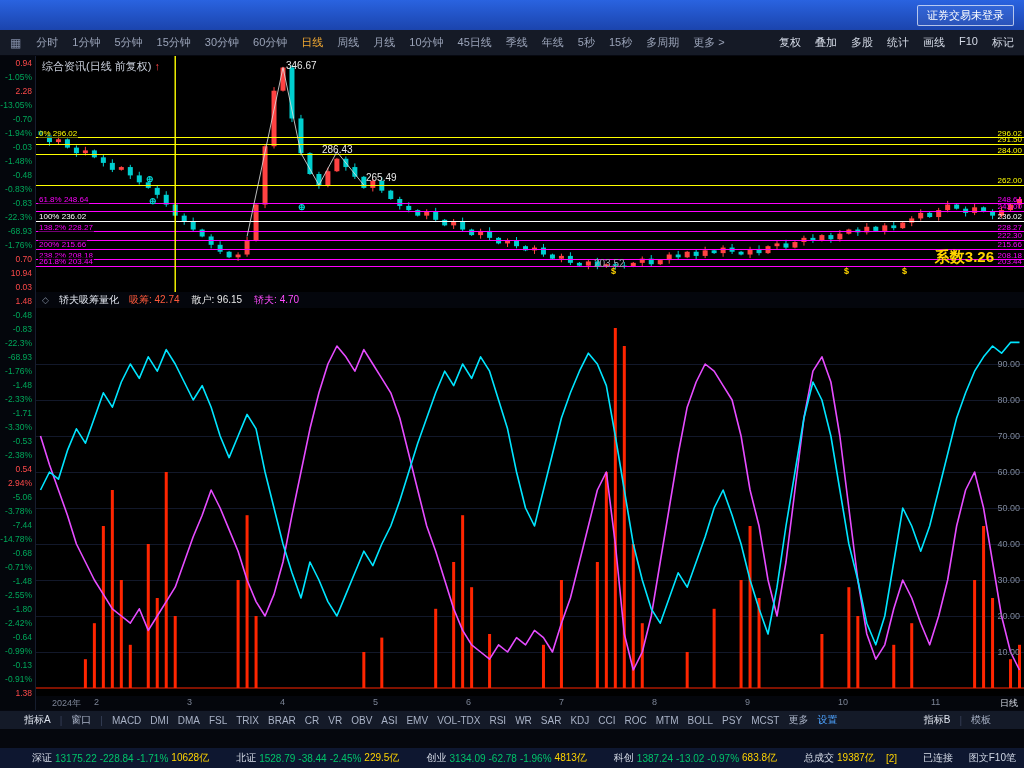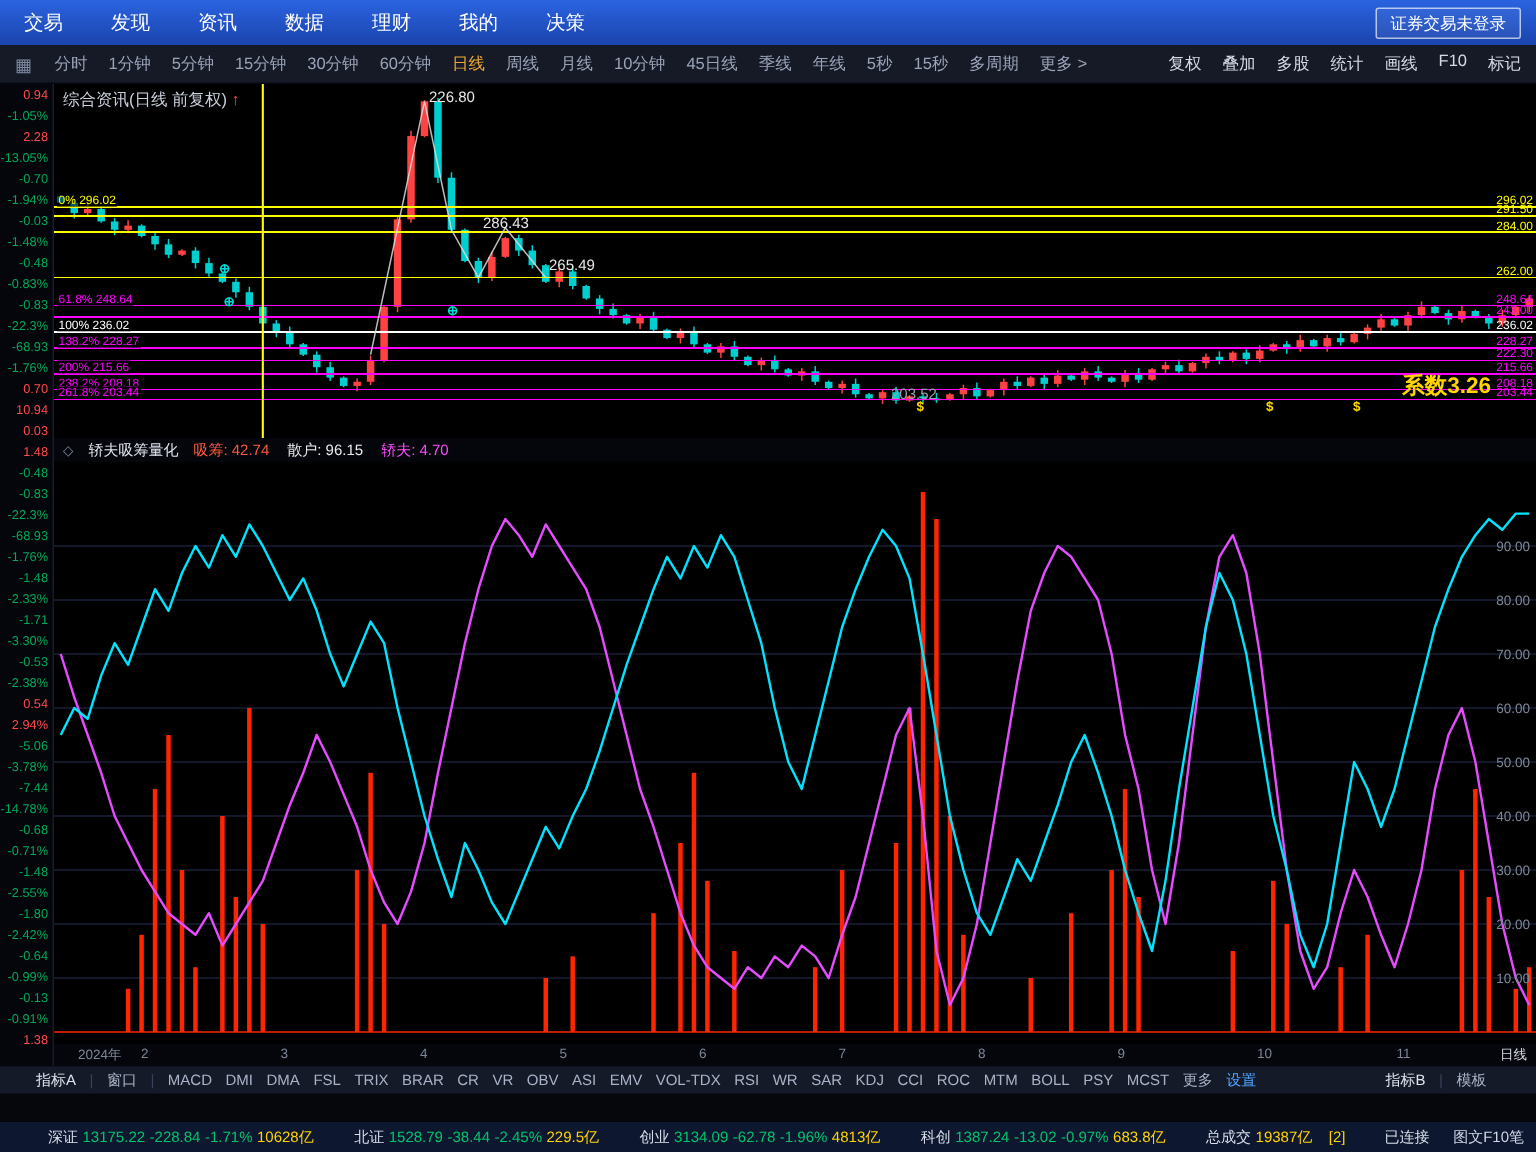--- a/index.html
+++ b/index.html
@@ -81,29 +81,20 @@
   .st-badge{color:#ffd400;margin:0 2px 0 8px;}
   #status-right{margin-left:auto;display:flex;}
   .st-r{color:#cfd6e4;}
 </style>
 </head>
 <body>
 
 <div id="screen">
 
   <div id="menubar">
-    <div id="menu-items" style="display:flex;align-items:center;">
-        <span class="menu-item">交易</span>
-        <span class="menu-item">发现</span>
-        <span class="menu-item">资讯</span>
-        <span class="menu-item">数据</span>
-        <span class="menu-item">理财</span>
-        <span class="menu-item">我的</span>
-        <span class="menu-item">决策</span>
-      </div>
     <div id="login-box">证券交易未登录</div>
   </div>
 
   <div id="toolbar">
     <span id="layout-icon">▦</span>
     <div id="periods" style="display:flex;align-items:center;">
         <span class="period">分时</span>
         <span class="period">1分钟</span>
         <span class="period">5分钟</span>
         <span class="period">15分钟</span>
@@ -437,21 +428,21 @@
         <span class="fib-right" style="right: 2px; top: 156.172px; color: rgb(255, 255, 255);">236.02</span>
         <span class="fib-label" style="left: 2px; top: 166.931px; color: rgb(255, 0, 255);">138.2% 228.27</span>
         <span class="fib-right" style="right: 2px; top: 166.931px; color: rgb(255, 0, 255);">228.27</span>
         <span class="fib-right" style="right: 2px; top: 175.219px; color: rgb(255, 0, 255);">222.30</span>
         <span class="fib-label" style="left: 2px; top: 184.437px; color: rgb(255, 0, 255);">200% 215.66</span>
         <span class="fib-right" style="right: 2px; top: 184.437px; color: rgb(255, 0, 255);">215.66</span>
         <span class="fib-label" style="left: 2px; top: 194.821px; color: rgb(255, 0, 255);">238.2% 208.18</span>
         <span class="fib-right" style="right: 2px; top: 194.821px; color: rgb(255, 0, 255);">208.18</span>
         <span class="fib-label" style="left: 2px; top: 201.401px; color: rgb(255, 0, 255);">261.8% 203.44</span>
         <span class="fib-right" style="right: 2px; top: 201.401px; color: rgb(255, 0, 255);">203.44</span>
-        <span class="annot" style="left: 250px; top: 4px; color: rgb(232, 232, 232);">226.80</span>
+        <span class="annot" style="left: 250px; top: 4px; color: rgb(232, 232, 232);">346.67</span>
         <span class="annot" style="left: 286px; top: 88px; color: rgb(232, 232, 232);">286.43</span>
         <span class="annot" style="left: 330px; top: 116px; color: rgb(232, 232, 232);">265.49</span>
         <span class="annot" style="left: 558px; top: 202px; color: rgb(154, 160, 173);">203.52</span>
         <span class="marker" style="left: 575px; top: 210px; color: rgb(255, 212, 0);">$</span>
         <span class="marker" style="left: 808px; top: 210px; color: rgb(255, 212, 0);">$</span>
         <span class="marker" style="left: 866px; top: 210px; color: rgb(255, 212, 0);">$</span>
         <span class="marker" style="left: 110px; top: 118px; color: rgb(0, 217, 217);">⊕</span>
         <span class="marker" style="left: 113px; top: 140px; color: rgb(0, 217, 217);">⊕</span>
         <span class="marker" style="left: 262px; top: 146px; color: rgb(0, 217, 217);">⊕</span>
       </div>

